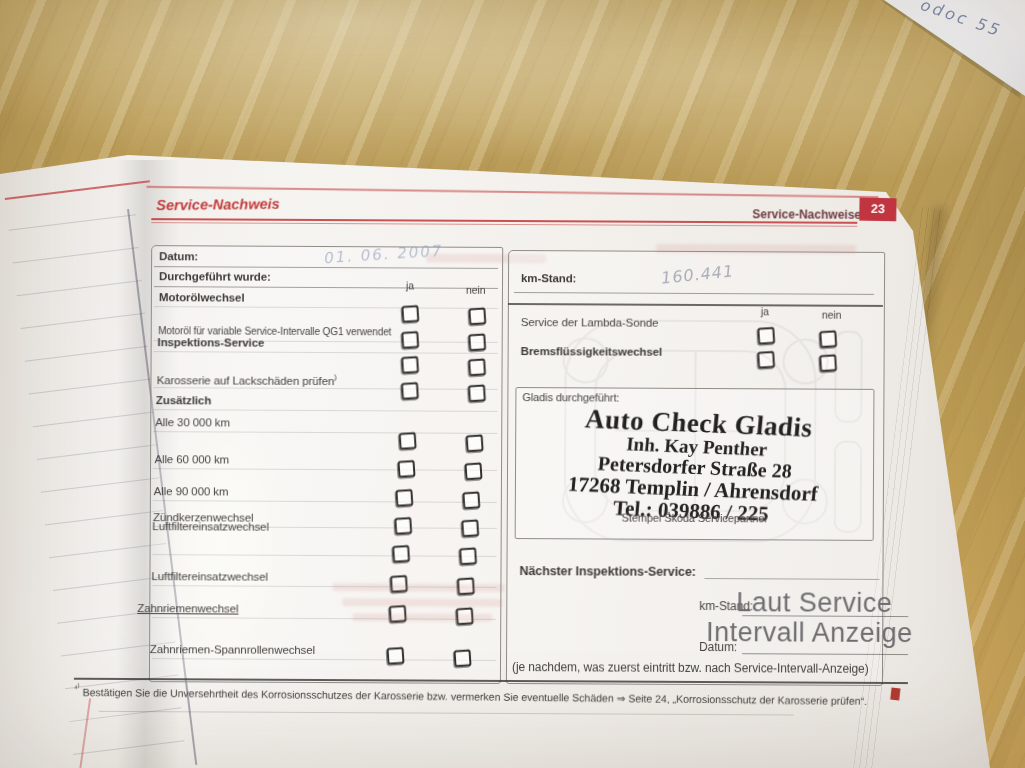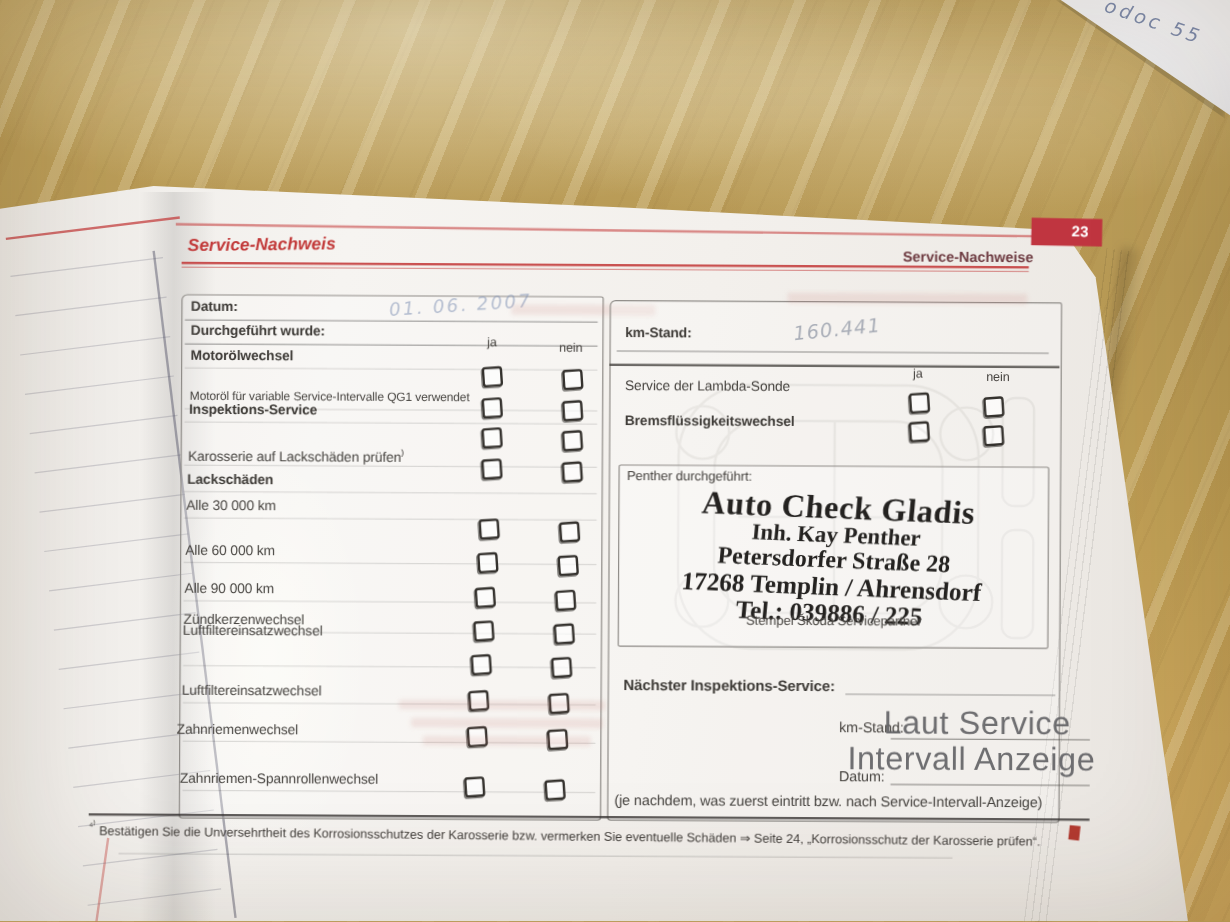--- a/index.html
+++ b/index.html
@@ -117,21 +117,21 @@
     <div class="rl" style="top: 524px; width: 114px;"></div>
     <div class="rl" style="top: 557px; width: 113px;"></div>
     <div class="rl" style="top: 590px; width: 112px;"></div>
   </div>
 
 <div class="page-content">
 
   <div class="redline abs" style="left:50px;top:11px;width:732px;transform:rotate(.5deg);opacity:.55;"></div>
   <div class="abs header-title" style="left:60px;top:18px;transform:rotate(-1deg);">Service-Nachweis</div>
   <div class="abs header-right" style="left:656px;top:26px;">Service-Nachweise</div>
-  <div class="pagenum abs" style="left:763px;top:0;padding-left:22px;">23</div>
+  <div class="pagenum abs" style="left:763px;top:16px;">23</div>
   <div class="redline abs" style="left:55px;top:40px;width:706px;opacity:.85;"></div>
   <div class="redline abs" style="left:55px;top:44px;width:706px;height:1px;opacity:.5;"></div>
 
   <div class="box" style="left:55px;top:67px;width:350px;height:435px;"></div>
 
   <div class="abs lbl b" style="left:63px;top:72px;">Datum:</div>
   <div class="abs bluepen" style="left:228px;top:66px;font-size:15px;transform:rotate(-4deg);letter-spacing:2px;">01. 06. 2007</div>
   <div class="hline abs mid" style="left:58px;top:88px;width:344px;"></div>
   <div class="abs lbl b" style="left:63px;top:92px;">Durchgeführt wurde:</div>
   <div class="hline abs mid" style="left:58px;top:108px;width:344px;"></div>
@@ -149,21 +149,21 @@
       <div class="cb" style="left: 306px; top: 152px;"></div>
       <div class="cb" style="left: 373px; top: 154px;"></div>
       <div class="abs lbl b" style="left: 61.8px; top: 158px;">Inspektions-Service</div>
       <div class="hline faint" style="left: 58px; top: 173px; width: 344px;"></div>
       <div class="cb" style="left: 306px; top: 177px;"></div>
       <div class="cb" style="left: 373px; top: 179px;"></div>
       <div class="abs lbl" style="left: 61.2px; top: 194px;">Karosserie auf Lackschäden prüfen⁾</div>
       <div class="hline faint" style="left: 58px; top: 209px; width: 344px;"></div>
       <div class="cb" style="left: 306px; top: 203px;"></div>
       <div class="cb" style="left: 373px; top: 205px;"></div>
-      <div class="abs lbl b" style="left: 60.6px; top: 216px;">Lackschäden</div>
+      <div class="abs lbl b" style="left: 60.6px; top: 216px;">Zusätzlich</div>
       <div class="hline faint" style="left: 58px; top: 231px; width: 344px;"></div>
       <div class="abs lbl" style="left: 60px; top: 238px;">Alle 30 000 km</div>
       <div class="hline faint" style="left: 58px; top: 253px; width: 344px;"></div>
       <div class="cb" style="left: 304.4px; top: 253px;"></div>
       <div class="cb" style="left: 371.4px; top: 255px;"></div>
       <div class="abs lbl" style="left: 59.4px; top: 275px;">Alle 60 000 km</div>
       <div class="hline faint" style="left: 58px; top: 290px; width: 344px;"></div>
       <div class="cb" style="left: 302.8px; top: 281px;"></div>
       <div class="cb" style="left: 369.8px; top: 283px;"></div>
       <div class="abs lbl" style="left: 58.8px; top: 307px;">Alle 90 000 km</div>
@@ -175,21 +175,21 @@
       <div class="cb" style="left: 299.6px; top: 338px;"></div>
       <div class="cb" style="left: 366.6px; top: 340px;"></div>
       <div class="abs lbl" style="left: 57.6px; top: 342px;">Luftfiltereinsatzwechsel</div>
       <div class="hline faint" style="left: 58px; top: 376px; width: 344px;"></div>
       <div class="cb" style="left: 298px; top: 366px;"></div>
       <div class="cb" style="left: 365px; top: 368px;"></div>
       <div class="abs lbl" style="left: 57px; top: 392px;">Luftfiltereinsatzwechsel</div>
       <div class="hline faint" style="left: 58px; top: 407px; width: 344px;"></div>
       <div class="cb" style="left: 296.4px; top: 396px;"></div>
       <div class="cb" style="left: 363.4px; top: 398px;"></div>
-      <div class="abs lbl" style="left: 53px; top: 424px;">Zahnriemenwechsel</div>
+      <div class="abs lbl" style="left: 43px; top: 424px; text-decoration: underline;">Zahnriemenwechsel</div>
       <div class="hline faint" style="left: 58px; top: 439px; width: 344px;"></div>
       <div class="cb" style="left: 294.8px; top: 426px;"></div>
       <div class="cb" style="left: 361.8px; top: 428px;"></div>
       <div class="abs lbl" style="left: 55.8px; top: 465px;">Zahnriemen-Spannrollenwechsel</div>
       <div class="hline faint" style="left: 58px; top: 480px; width: 344px;"></div>
       <div class="cb" style="left: 293.2px; top: 468px;"></div>
       <div class="cb" style="left: 360.2px; top: 470px;"></div>
     </div>
 
   <div class="bleed" style="left:330px;top:74px;width:120px;height:9px;"></div>
@@ -225,21 +225,21 @@
         <circle cx="280" cy="70" r="22"></circle>
       <circle cx="60" cy="210" r="22"></circle>
         <circle cx="280" cy="210" r="22"></circle>
       <path d="M90 140 h160 M170 60 v160"></path>
       <rect x="310" y="40" width="26" height="90" rx="10"></rect>
       <rect x="310" y="150" width="26" height="90" rx="10"></rect>
     </g>
   </svg>
 
   <div class="box" style="left:420px;top:207px;width:357px;height:150px;border-radius:2px;"></div>
-  <div class="abs lbl" style="left:427px;top:211px;font-size:11px;">Penther durchgeführt:</div>
+  <div class="abs lbl" style="left:427px;top:211px;font-size:11px;">Gladis durchgeführt:</div>
   <div class="abs stamp" style="left:435px;top:228px;width:330px;">
     <div style="font-size:27px;letter-spacing:.5px;">Auto Check Gladis</div>
     <div style="font-size:19px;">Inh. Kay Penther</div>
     <div style="font-size:20px;">Petersdorfer Straße 28</div>
     <div style="font-size:21px;">17268 Templin / Ahrensdorf</div>
     <div style="font-size:21px;">Tel.: 039886 / 225</div>
   </div>
   <div class="abs lbl" style="left:435px;top:331px;width:330px;text-align:center;font-size:11px;white-space:nowrap;">Stempel Škoda Servicepartner</div>
 
   <div class="abs lbl b" style="left:425px;top:384px;font-size:12.5px;">Nächster Inspektions-Service:</div>

